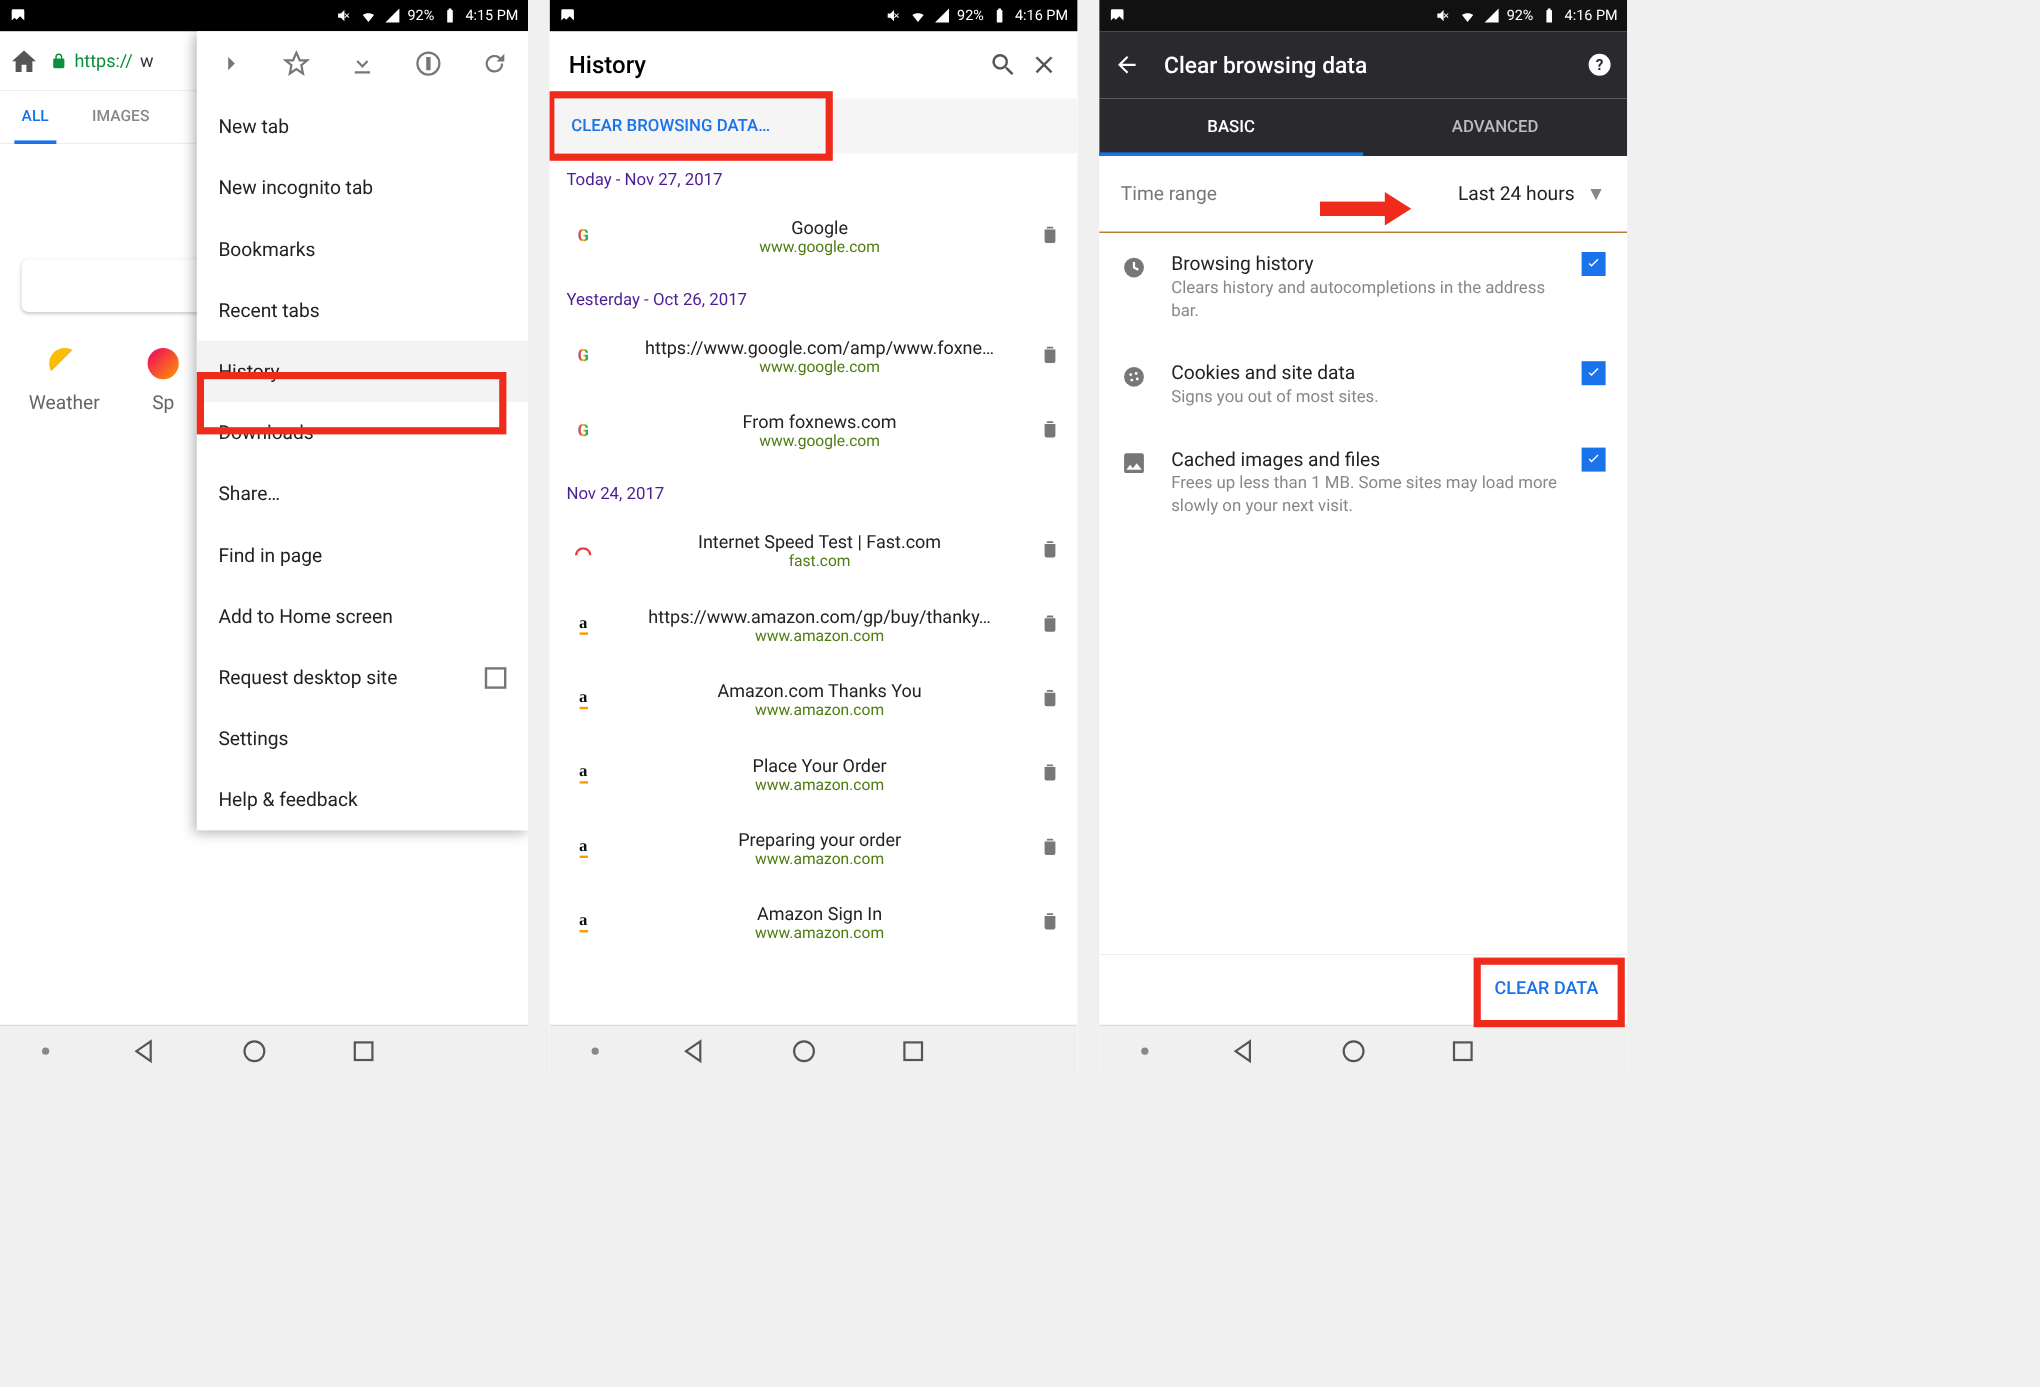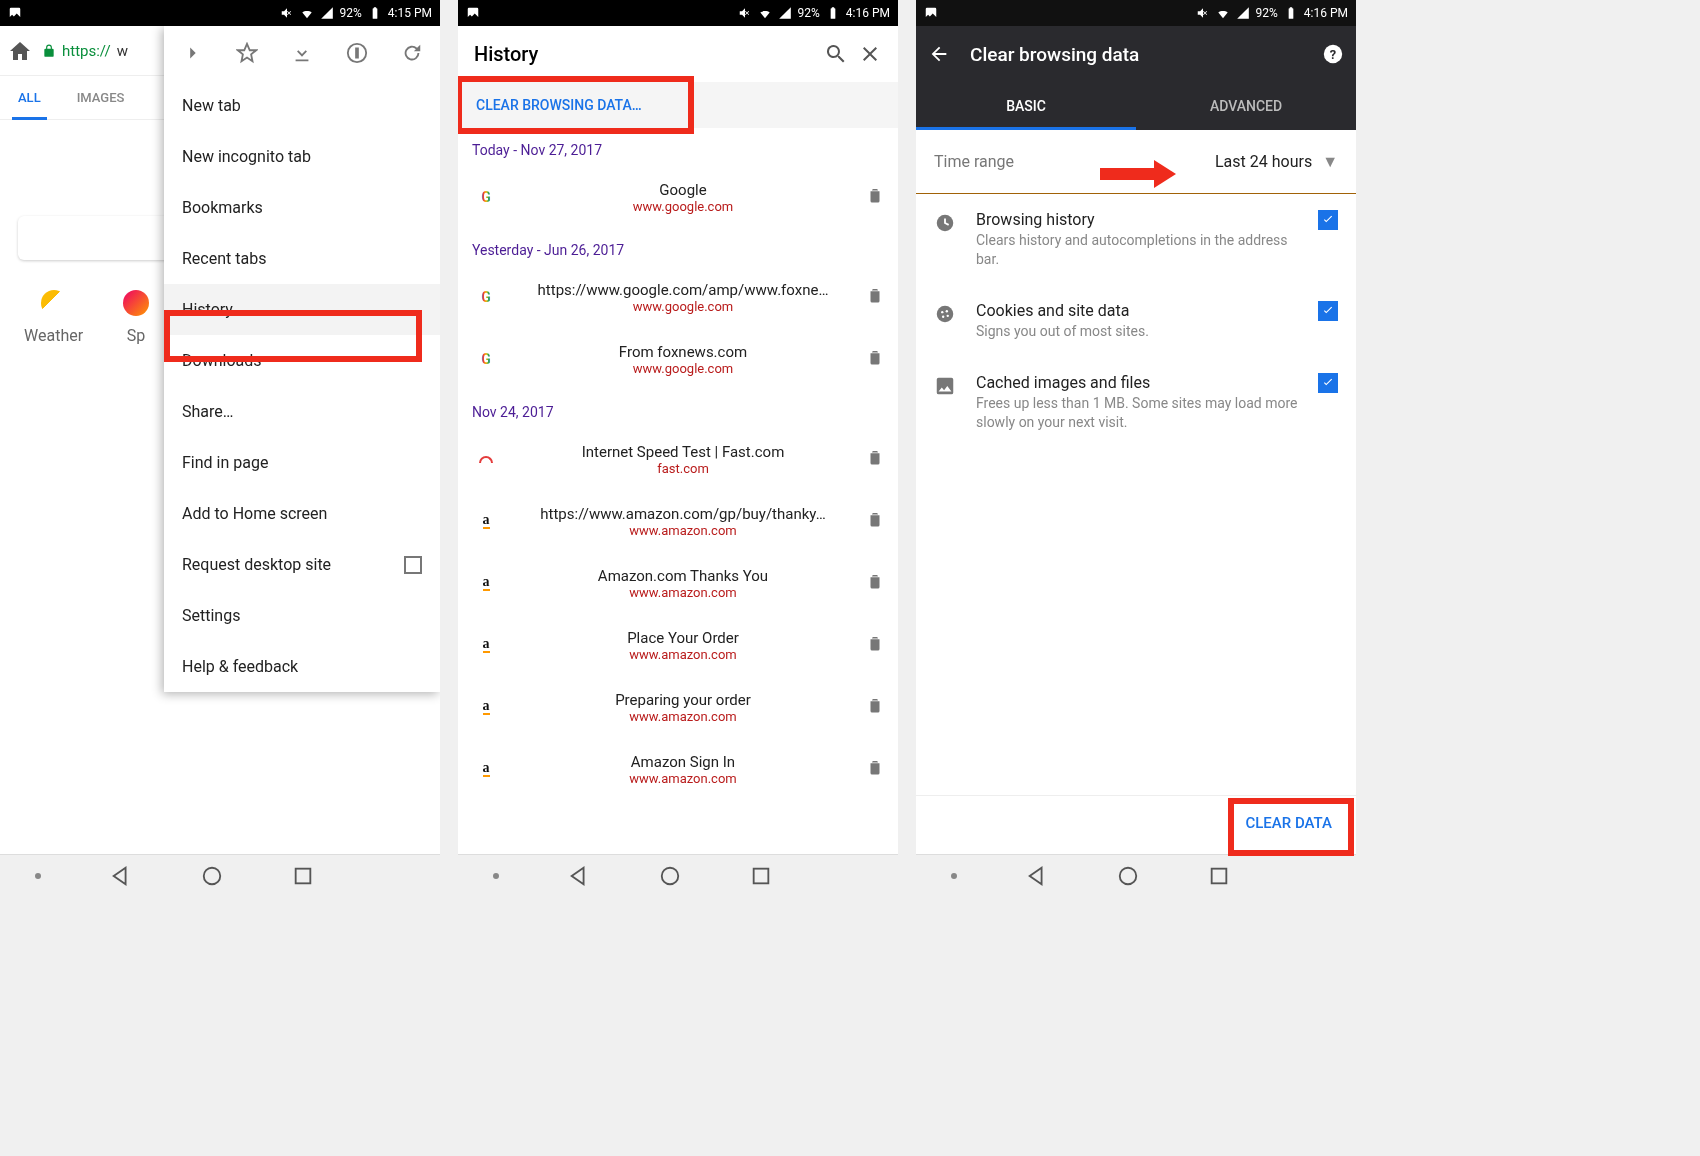--- a/index.html
+++ b/index.html
@@ -71,21 +71,21 @@
   
   .s2-header { height:56px; display:flex; align-items:center; padding:0 16px; gap:10px;}
   .s2-header .title { font-size:20px; font-weight:500; flex:1;}
   .s2-header svg { width:24px; height:24px; fill:#555;}
   .s2-clear { height:46px; background:#f5f5f5; display:flex; align-items:center; padding:0 18px; color:#1a73e8; font-size:14px; font-weight:500;}
   .s2-date { padding:14px 14px 8px; font-size:14px; color:#4c1d95;}
   .s2-entry { display:flex; align-items:center; height:62px; padding:0 14px; gap:16px;}
   .s2-entry .fav { width:28px; display:flex; justify-content:center; align-items:center; font-size:14px; font-weight:bold;}
   .s2-entry .txt { flex:1; overflow:hidden;text-align:center;}
   .s2-entry .txt .t1 { font-size:15px; color:#222; white-space:nowrap; overflow:hidden; text-overflow:ellipsis;}
-  .s2-entry .txt .t2 { font-size:13px; color:#b91c1c;}
+  .s2-entry .txt .t2 { font-size:13px; color:#4d7c0f;}
   .s2-entry .del svg { width:18px; height:18px; fill:#777;}
   .g-letter { background:linear-gradient(90deg,#4285f4,#ea4335,#fbbc04,#34a853,#4285f4); -webkit-background-clip:text; background-clip:text; color:transparent; font-weight:bold;}
   .a-letter { font-family:serif; color:#111; border-bottom:2px solid #ff9900; line-height:1; font-weight:bold;}
   .speed-arc { width:14px; height:7px; border:2px solid #e43b3b; border-bottom:none; border-radius:14px 14px 0 0;}
 
   
   .s3-header { background:#2a2a2e; color:#fff; height:56px; display:flex; align-items:center; padding:0 12px; gap:20px;}
   .s3-header .ttl { font-size:19px; font-weight:500; flex:1;}
   .s3-header svg { fill:#fff; width:22px; height:22px;}
   .s3-tabs { background:#2a2a2e; color:#bbb; display:flex; height:48px;}
@@ -268,21 +268,21 @@
           <span class="g-letter">G</span>
         </div>
         <div class="txt">
           <div class="t1">Google</div>
           <div class="t2">www.google.com</div>
         </div>
         <div class="del"><svg viewBox="0 0 24 24">
             <path d="M6 7h12v13a2 2 0 0 1-2 2H8a2 2 0 0 1-2-2V7zm3-3h6l1 2H8l1-2z"></path>
           </svg></div>
       </div>
-      <div class="s2-date">Yesterday - Jun 26, 2017</div>
+      <div class="s2-date">Yesterday - Oct 26, 2017</div>
       <div class="s2-entry">
         <div class="fav">
           <span class="g-letter">G</span>
         </div>
         <div class="txt">
           <div class="t1">https://www.google.com/amp/www.foxne…</div>
           <div class="t2">www.google.com</div>
         </div>
         <div class="del"><svg viewBox="0 0 24 24">
             <path d="M6 7h12v13a2 2 0 0 1-2 2H8a2 2 0 0 1-2-2V7zm3-3h6l1 2H8l1-2z"></path>

